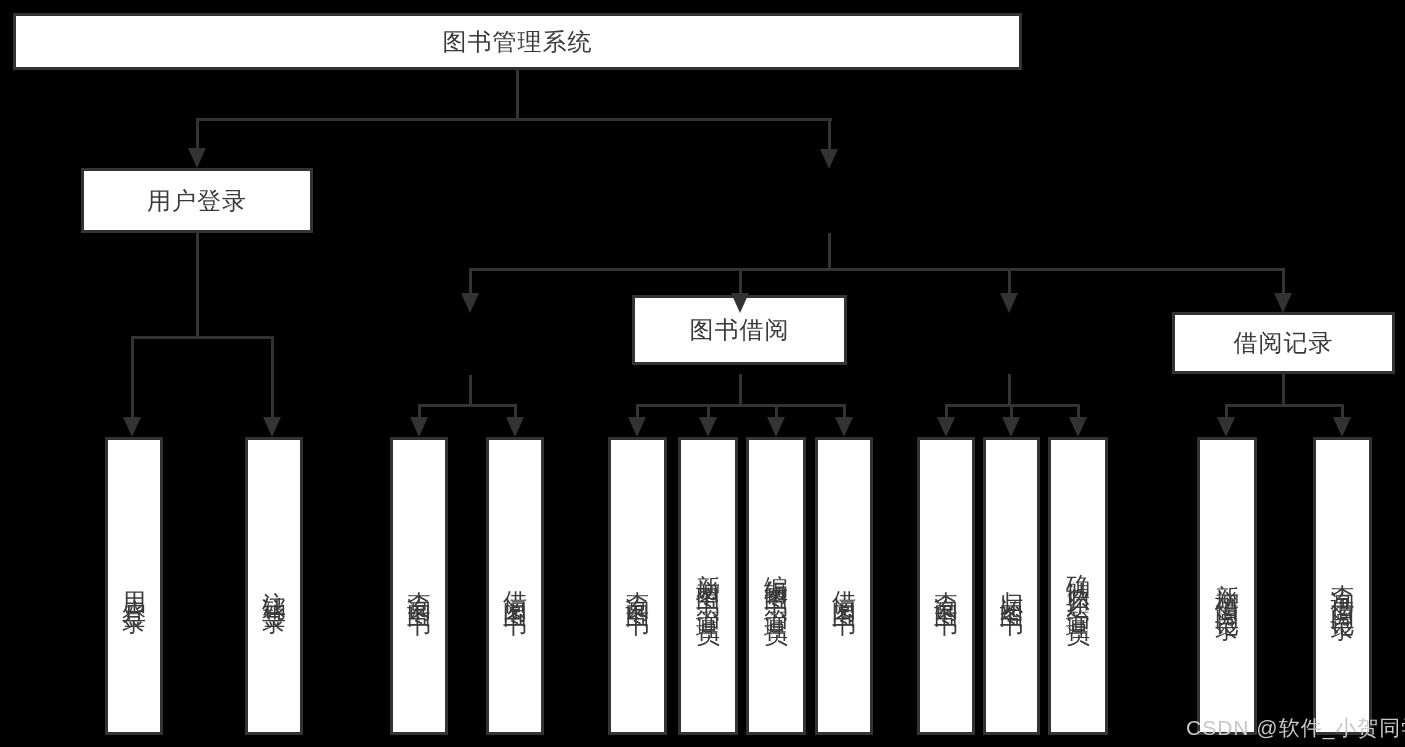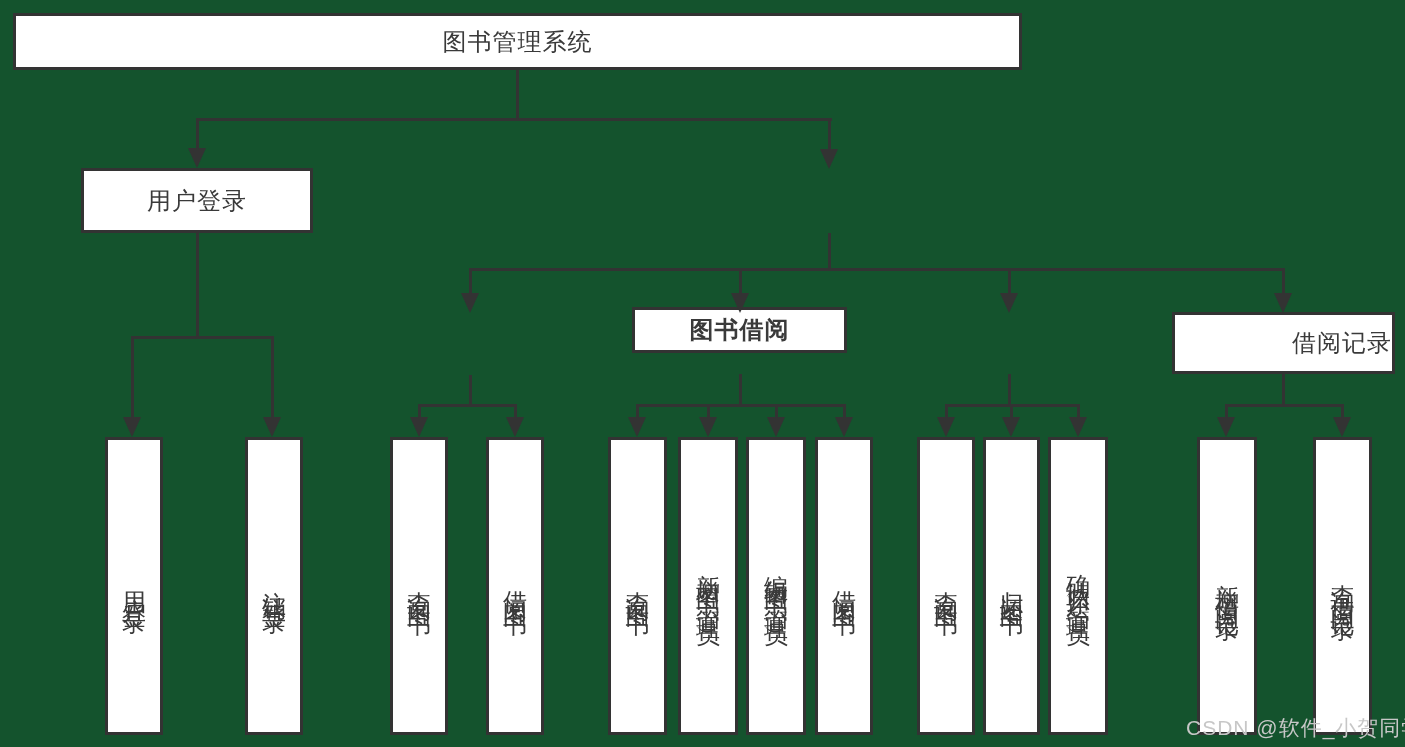--- a/index.html
+++ b/index.html
@@ -1,19 +1,19 @@
 <!DOCTYPE html>
 <html><head>
 <meta charset="utf-8">
 <style>
   html,body{margin:0;padding:0;background:#fff;}
   #stage{
     position:relative;
     width:1405px;height:747px;
-    background:#14532d;
+    background:#000000;
     font-family:"Liberation Sans","DejaVu Sans",sans-serif;
     overflow:hidden;
   }
   .box{
     position:absolute;
     box-sizing:border-box;
     border:3px solid #333333;
     background:#ffffff;
     display:flex;
     align-items:center;
@@ -52,24 +52,24 @@
 <div id="stage">
 
   <div class="box hbox" style="left:13px;top:13px;width:1009px;height:57px;">
     <span>图书管理系统</span>
   </div>
 
   <div class="box hbox" style="left:81px;top:168px;width:232px;height:65px;">
     <span>用户登录</span>
   </div>
 
-  <div class="box hbox" style="left:632px;top:307px;width:215px;height:46px;font-weight:bold;">
+  <div class="box hbox" style="left:632px;top:295px;width:215px;height:70px;">
     <span>图书借阅</span>
   </div>
-  <div class="box hbox" style="left:1172px;top:312px;width:223px;height:62px;justify-content:flex-end;">
+  <div class="box hbox" style="left:1172px;top:312px;width:223px;height:62px;">
     <span>借阅记录</span>
   </div>
 
   <div class="box leaf" style="left:105px;top:437px;width:58px;height:298px;">
     <span>用户登录</span>
   </div>
   <div class="box leaf" style="left:245px;top:437px;width:58px;height:298px;">
     <span>注销登录</span>
   </div>
 

